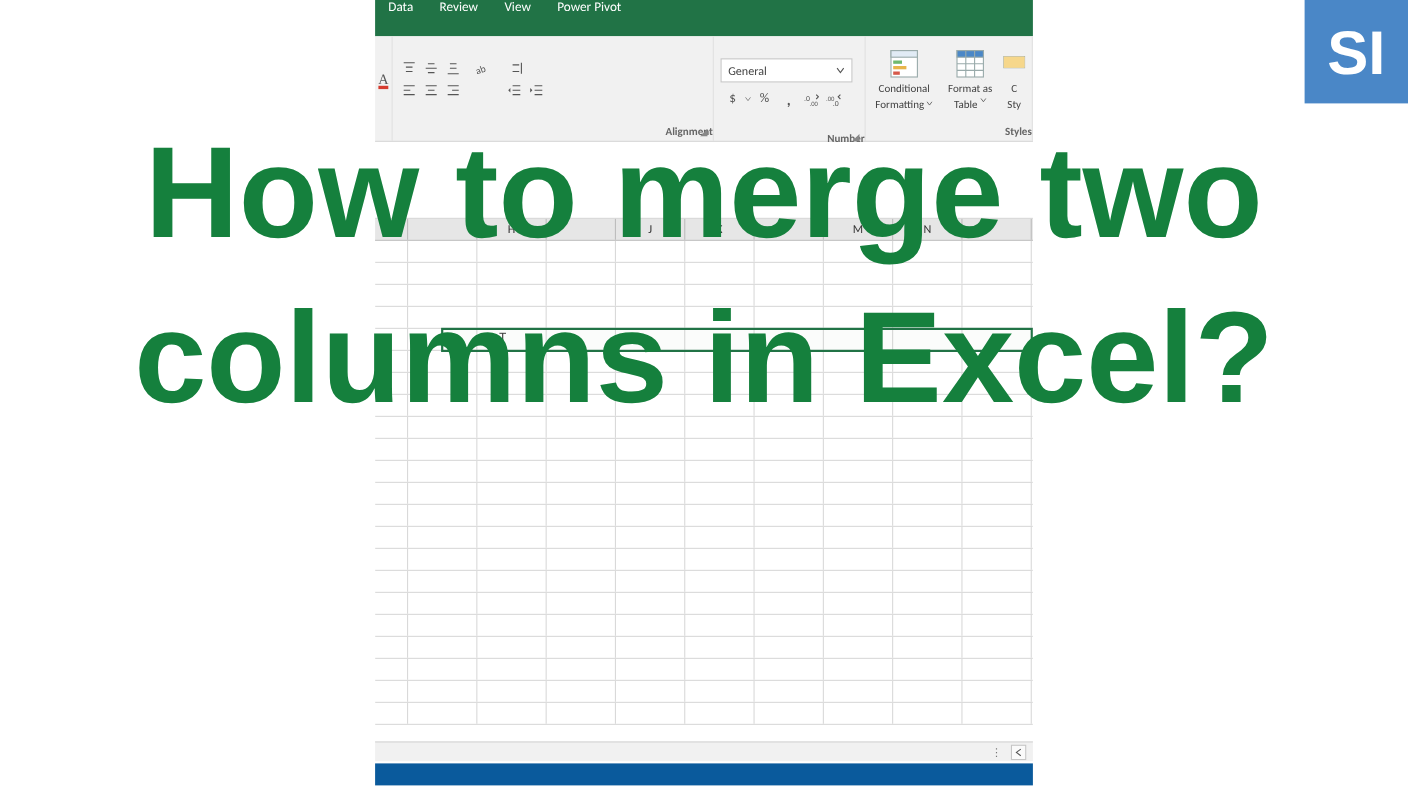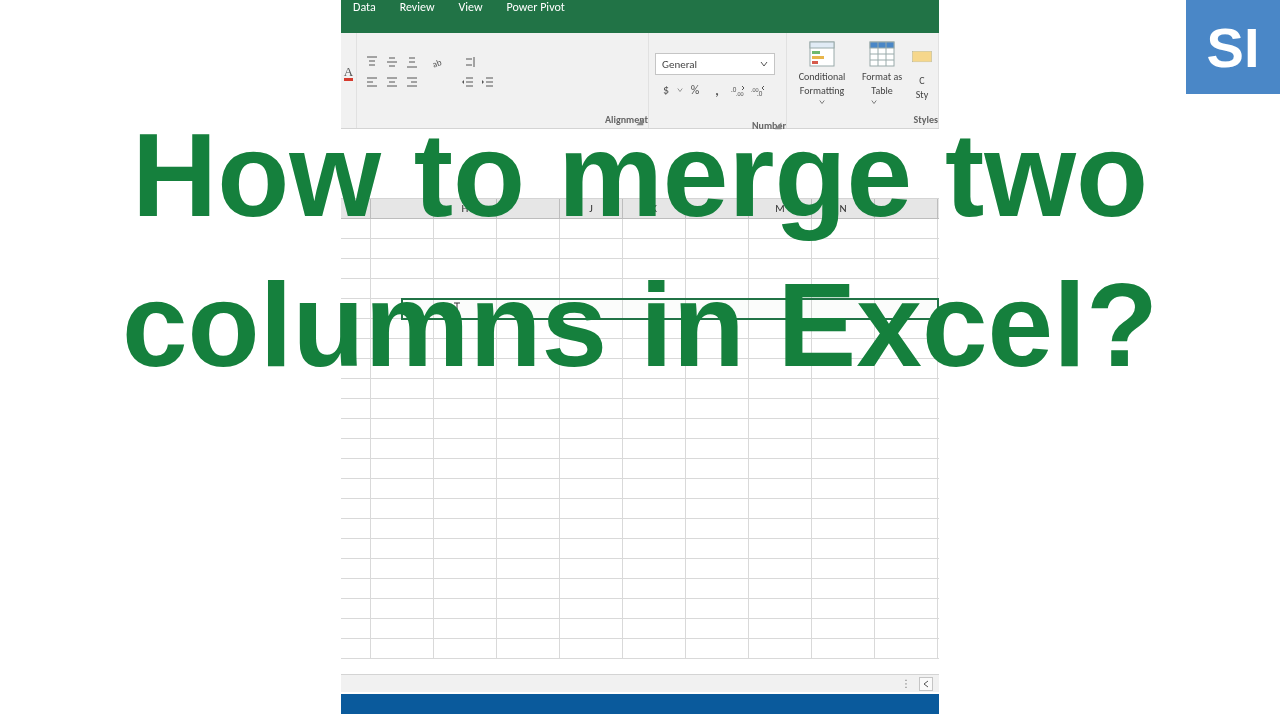--- a/index.html
+++ b/index.html
@@ -398,38 +398,38 @@
       <div class="group-body" style="gap:2px; padding:4px 4px;">
         <div class="bigbtn">
           <svg class="bigicon" viewBox="0 0 30 30">
             <rect x="3" y="3" width="24" height="24" fill="#fff" stroke="#9aa"></rect>
               <rect x="3" y="3" width="24" height="6" fill="#e1ebf5" stroke="#9aa"></rect>
             <rect x="5" y="12" width="8" height="3" fill="#6fb96f"></rect>
               <rect x="5" y="17" width="12" height="3" fill="#e8b54b"></rect>
               <rect x="5" y="22" width="6" height="3" fill="#d65a4b"></rect>
           </svg>
           <span>Conditional</span>
-          <span style="display:flex;align-items:center;gap:2px;flex-direction:column;">
+          <span style="display:flex;align-items:center;gap:2px;">
               <span>Formatting</span>
               <svg class="caret-down" viewBox="0 0 8 8" style="width:6px;height:6px;">
                 <path d="M1 2 L4 6 L7 2" stroke="#555" fill="none"></path>
               </svg>
             </span>
         </div>
         <div class="bigbtn" style="width:54px;">
           <svg class="bigicon" viewBox="0 0 30 30">
             <rect x="3" y="3" width="24" height="24" fill="#fff" stroke="#9aa"></rect>
             <rect x="3" y="3" width="24" height="6" fill="#4a87c7" stroke="#9aa"></rect>
             <line x1="3" y1="15" x2="27" y2="15" stroke="#9aa"></line>
               <line x1="3" y1="21" x2="27" y2="21" stroke="#9aa"></line>
             <line x1="11" y1="3" x2="11" y2="27" stroke="#9aa"></line>
               <line x1="19" y1="3" x2="19" y2="27" stroke="#9aa"></line>
           </svg>
           <span>Format as</span>
-          <span style="display:flex;align-items:flex-start;gap:2px;flex-direction:column;">
+          <span style="display:flex;align-items:flex-start;gap:2px;">
               <span>Table</span>
               <svg class="caret-down" viewBox="0 0 8 8" style="width:6px;height:6px;">
                 <path d="M1 2 L4 6 L7 2" stroke="#555" fill="none"></path>
               </svg>
             </span>
         </div>
         <div class="bigbtn" style="width:22px; overflow:hidden;">
           <svg class="bigicon" viewBox="0 0 30 30" style="width:22px;">
             <rect x="2" y="6" width="26" height="14" fill="#fff" stroke="#9aa"></rect>
             <rect x="2" y="6" width="26" height="14" fill="#f6d78b"></rect>

